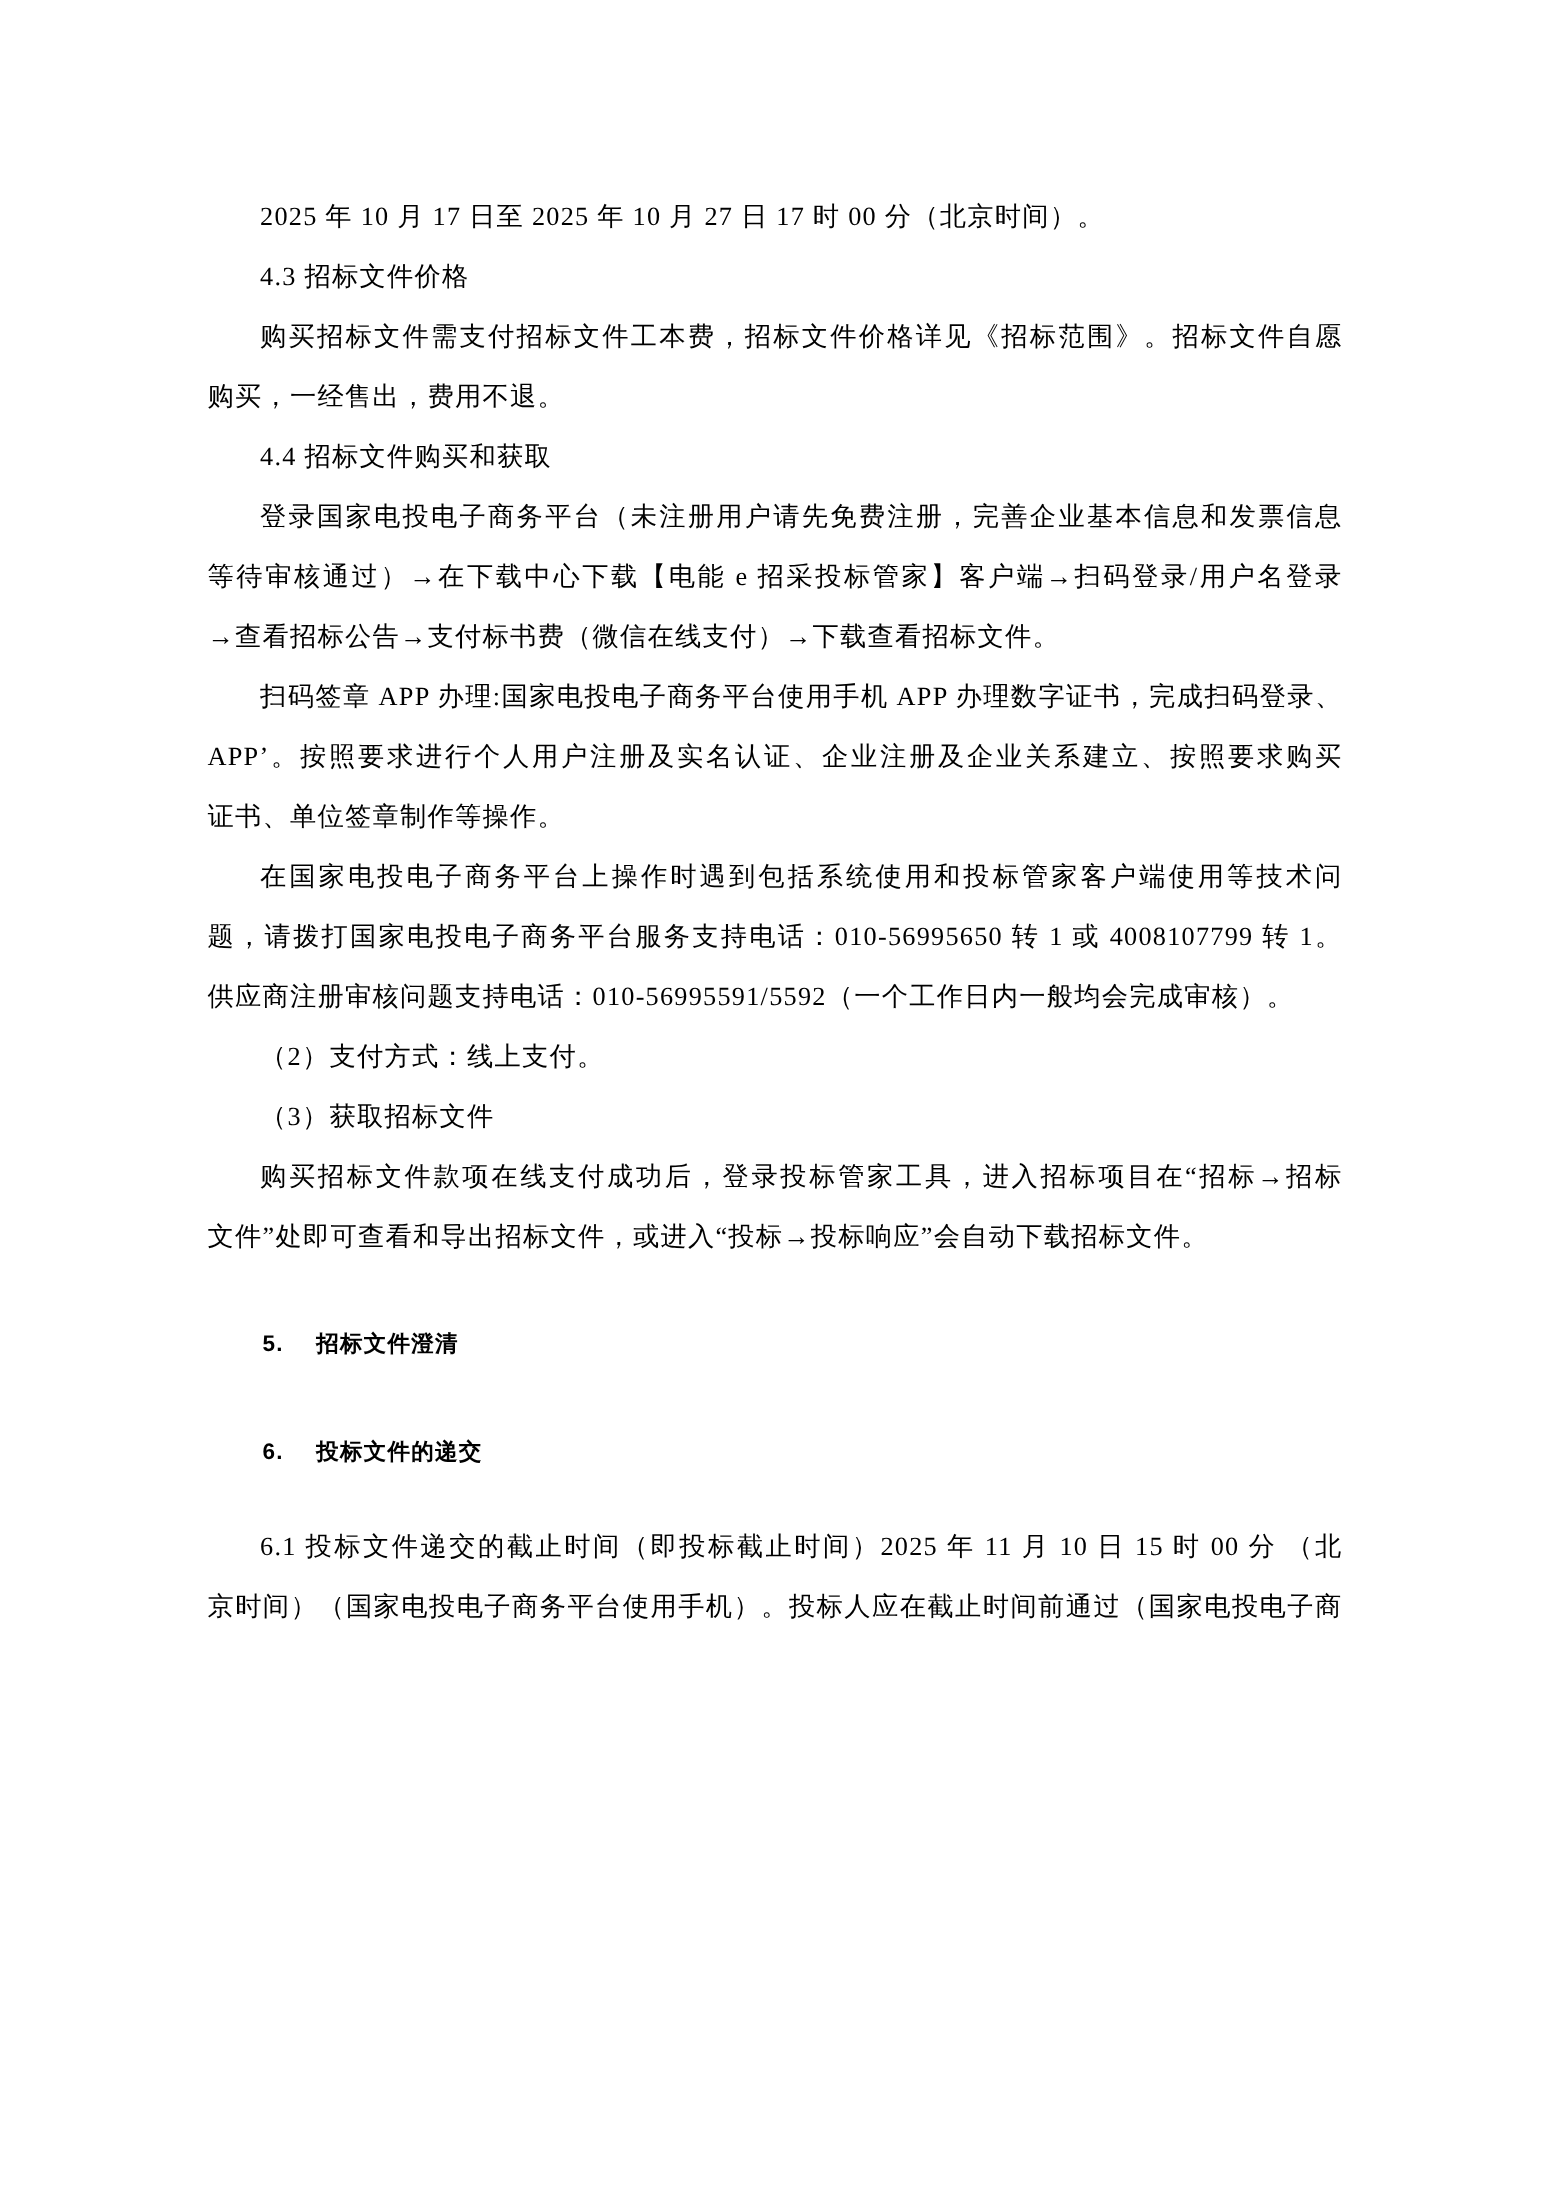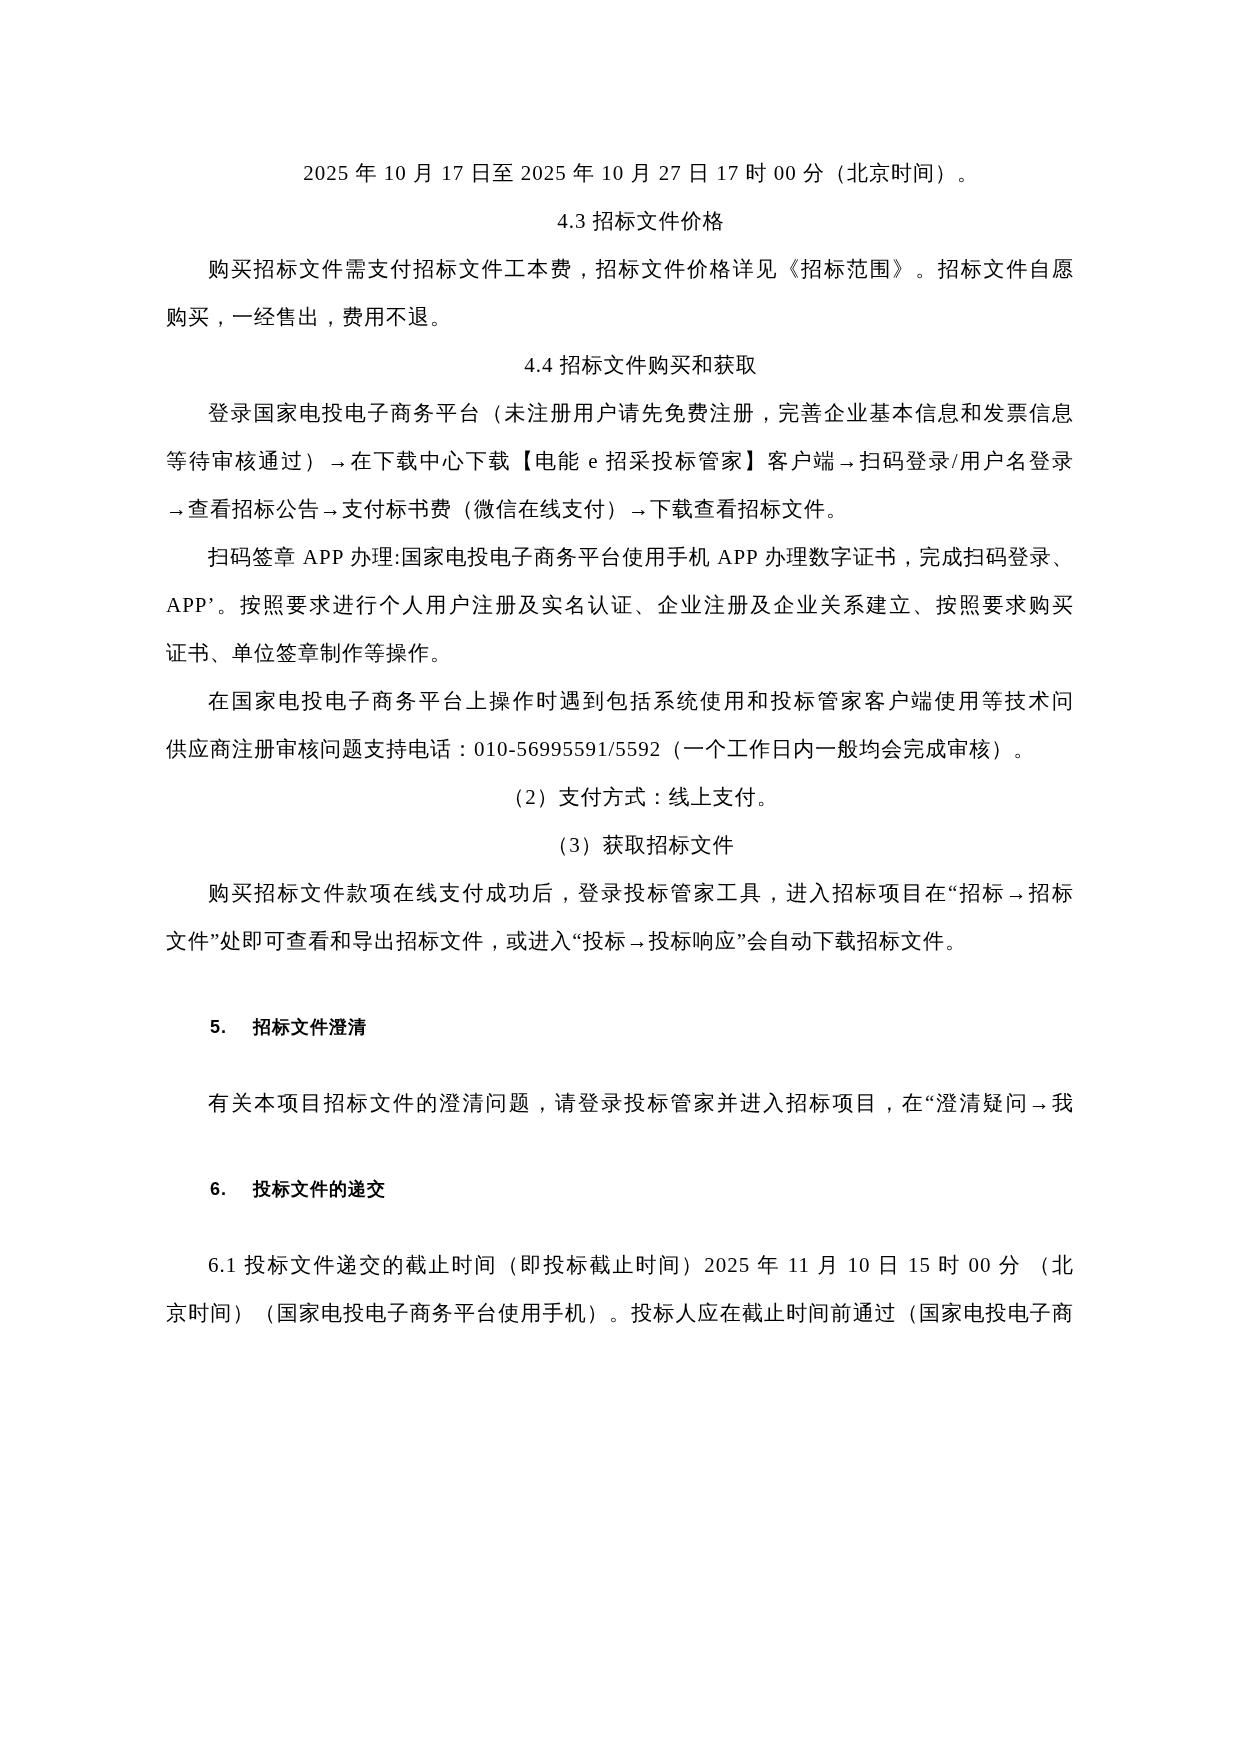--- a/index.html
+++ b/index.html
@@ -22,21 +22,21 @@
   }
   .paragraph { margin: 0; }
   .line {
     font-size: 21px;
     line-height: 48px;
     height: 48px;
     letter-spacing: 1px;
     text-align: left;
     overflow: hidden;
   }
-  .line.indent { text-indent: 42px; text-align: center; }
+  .line.indent { text-indent: 42px; }
   .line.jfull {
     text-align: justify;
     text-align-last: justify;
     text-justify: inter-character;
   }
   .heading {
     font-family: "Liberation Sans", "DejaVu Sans", sans-serif;
     font-weight: bold;
     font-size: 18px;
     line-height: 48px;
@@ -70,35 +70,35 @@
         <div class="line jfull">等待审核通过）→在下载中心下载【电能 e 招采投标管家】客户端→扫码登录/用户名登录</div>
         <div class="line">→查看招标公告→支付标书费（微信在线支付）→下载查看招标文件。</div>
       </div>
       <div class="paragraph">
         <div class="line indent jfull">扫码签章 APP 办理:国家电投电子商务平台使用手机 APP 办理数字证书，完成扫码登录、</div>
         <div class="line jfull">APP’。按照要求进行个人用户注册及实名认证、企业注册及企业关系建立、按照要求购买</div>
         <div class="line">证书、单位签章制作等操作。</div>
       </div>
       <div class="paragraph">
         <div class="line indent jfull">在国家电投电子商务平台上操作时遇到包括系统使用和投标管家客户端使用等技术问</div>
+        <div class="line jfull">题，请拨打国家电投电子商务平台服务支持电话：010-56995650 转 1 或 4008107799 转 1。</div>
         <div class="line">供应商注册审核问题支持电话：010-56995591/5592（一个工作日内一般均会完成审核）。</div>
       </div>
       <div class="paragraph">
         <div class="line indent">（2）支付方式：线上支付。</div>
       </div>
       <div class="paragraph">
         <div class="line indent">（3）获取招标文件</div>
       </div>
       <div class="paragraph">
         <div class="line indent jfull">购买招标文件款项在线支付成功后，登录投标管家工具，进入招标项目在“招标→招标</div>
         <div class="line">文件”处即可查看和导出招标文件，或进入“投标→投标响应”会自动下载招标文件。</div>
       </div>
       <div class="heading"><span class="hnum">5.</span><span class="htitle">招标文件澄清</span></div>
       <div class="paragraph">
-        <div class="line indent jfull">有关本项目招标文件的澄清问题，请登录投标管家并进入招标项目，在“澄清疑问→我</div>
       </div>
       <div class="heading"><span class="hnum">6.</span><span class="htitle">投标文件的递交</span></div>
       <div class="paragraph">
         <div class="line indent jfull">6.1 投标文件递交的截止时间（即投标截止时间）2025 年 11 月 10 日 15 时 00 分 （北</div>
         <div class="line jfull">京时间）（国家电投电子商务平台使用手机）。投标人应在截止时间前通过（国家电投电子商</div>
       </div>
     </div>
 </div>
 
 </body></html>

